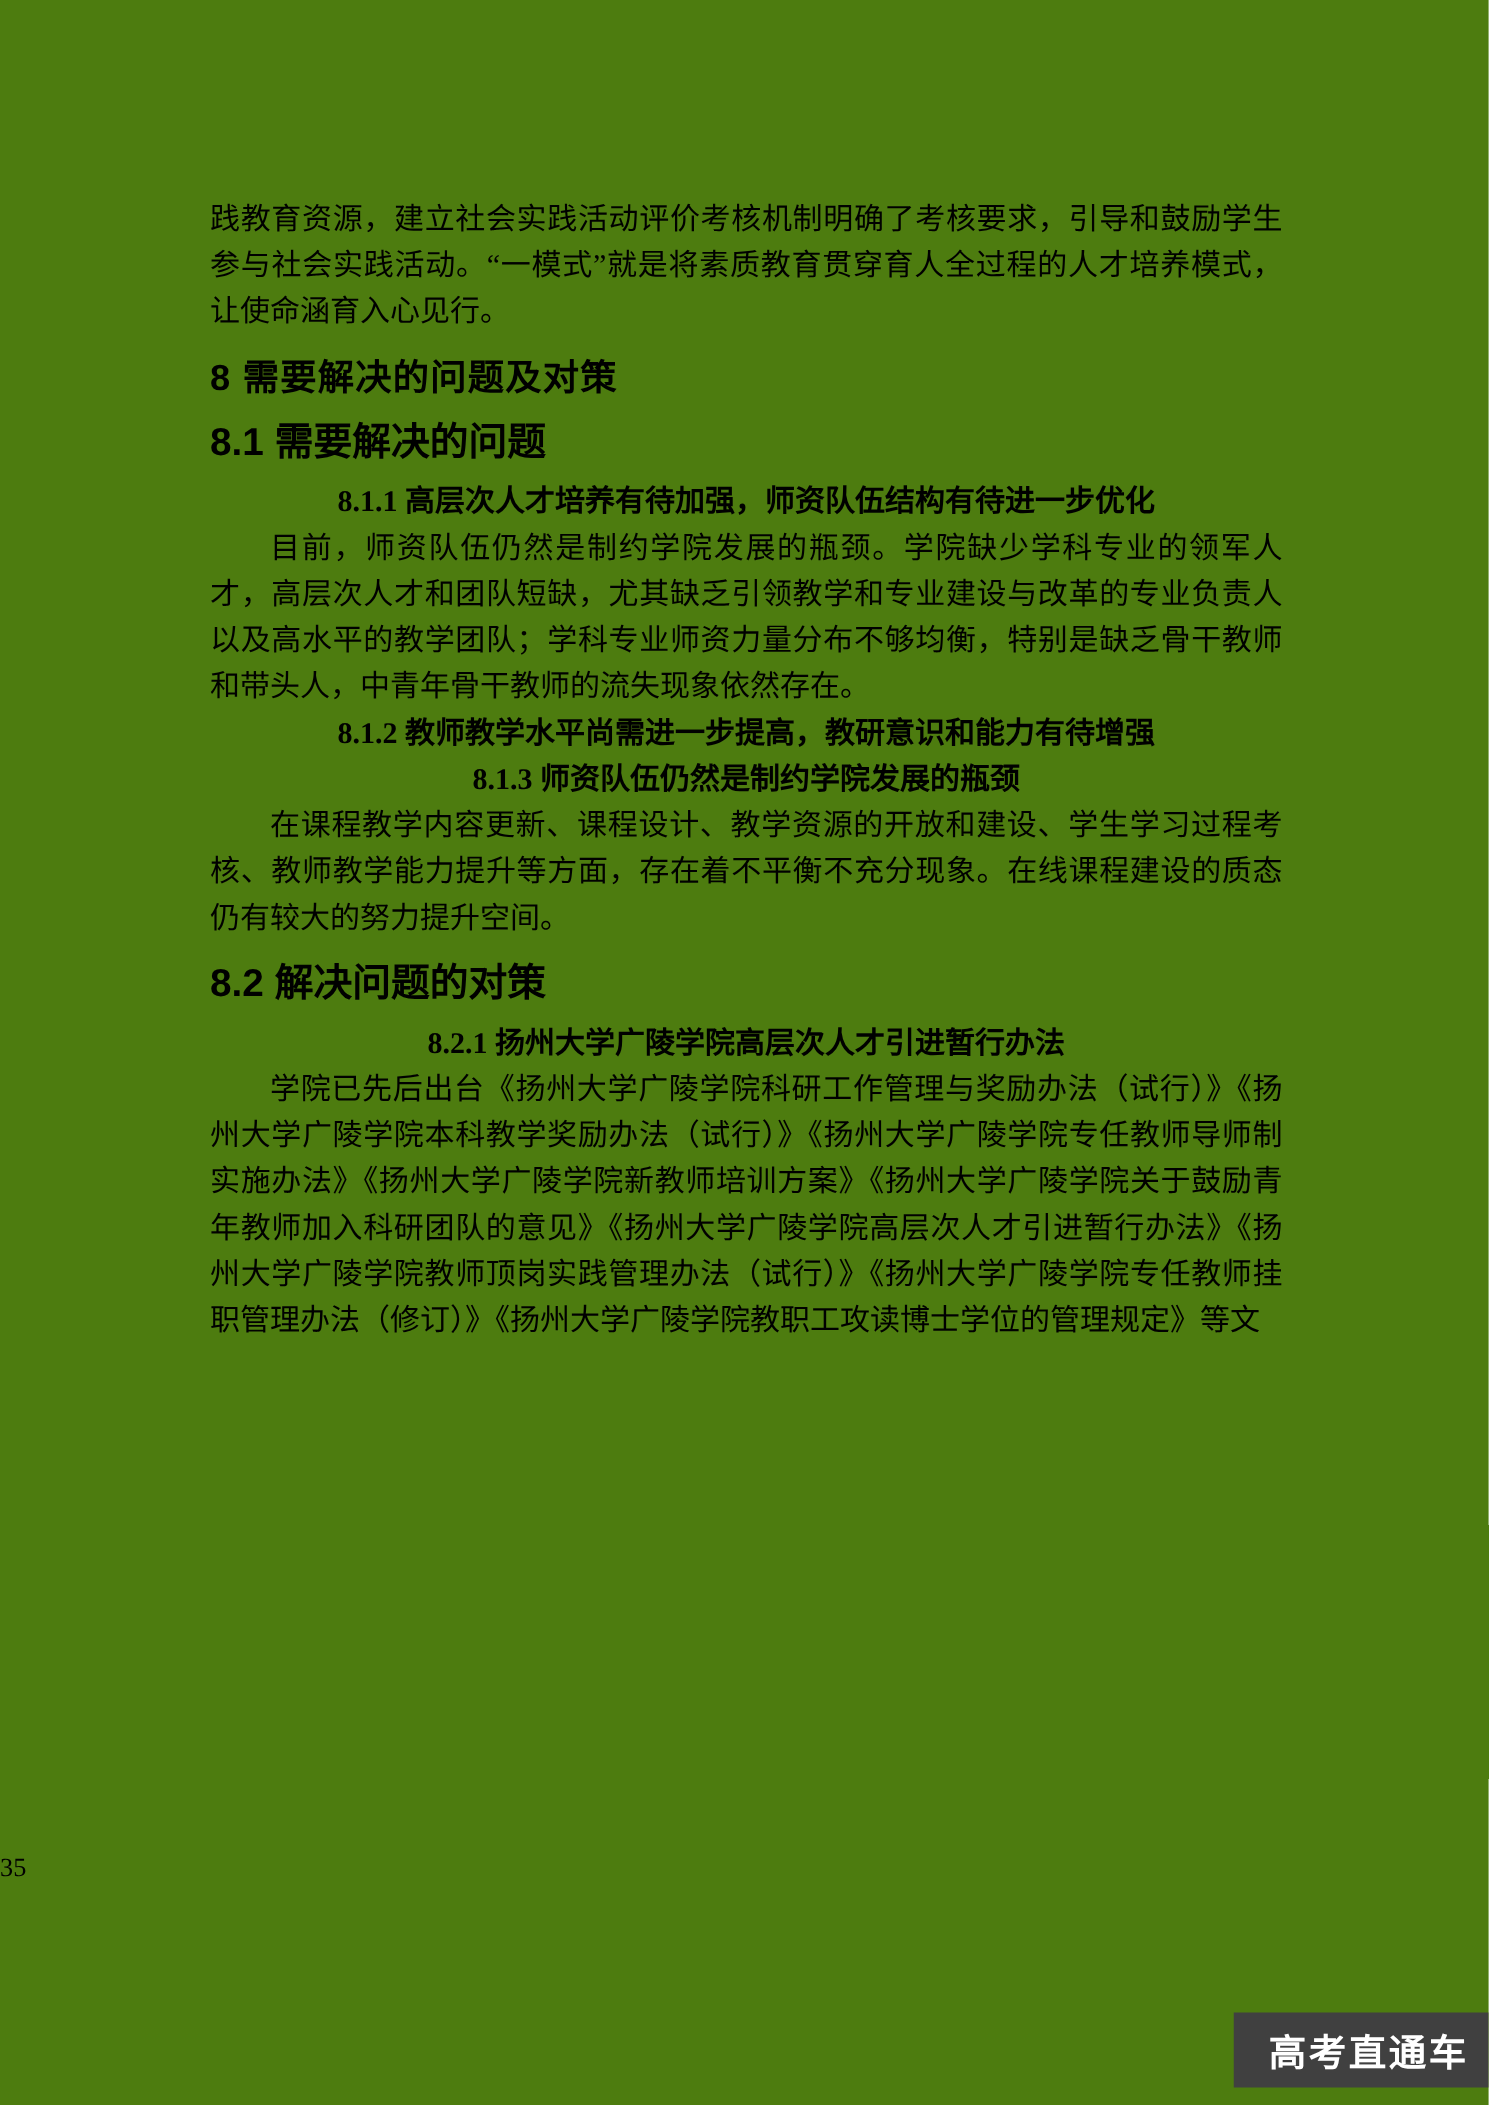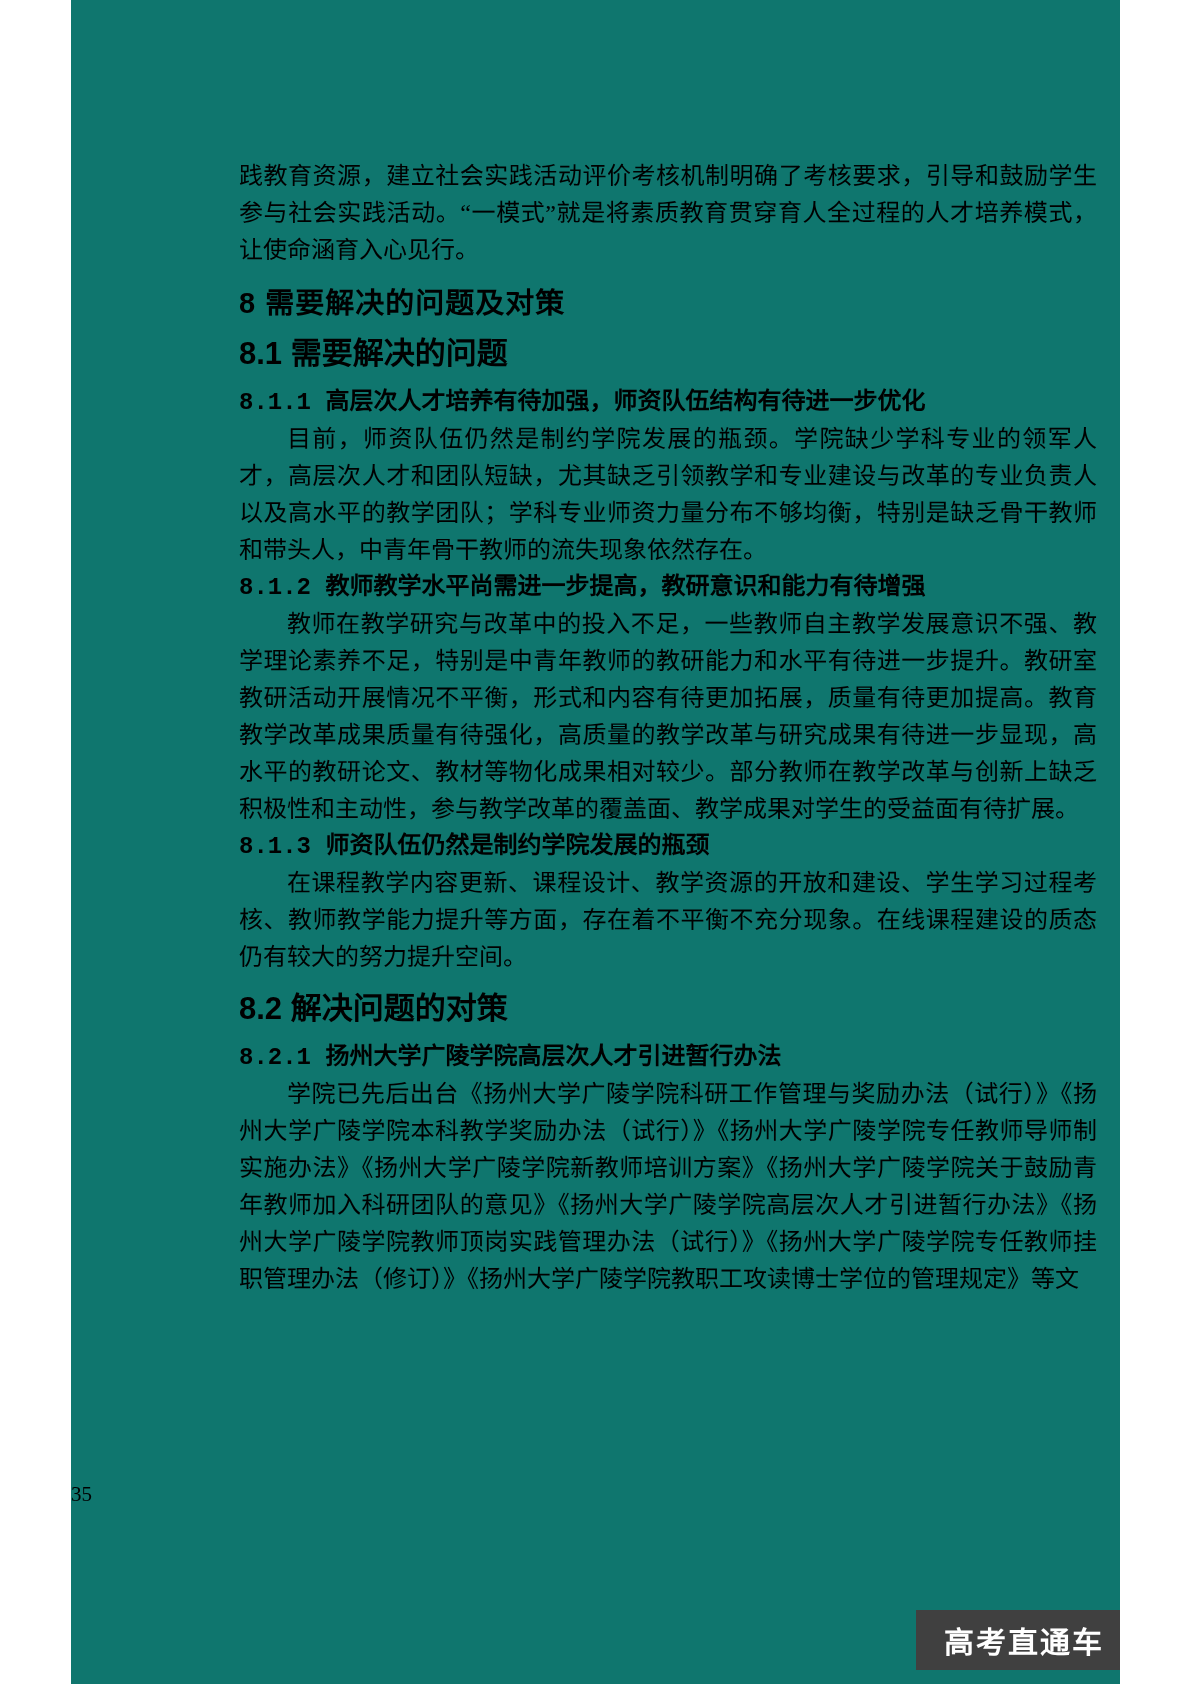--- a/index.html
+++ b/index.html
@@ -1,24 +1,24 @@
 <!DOCTYPE html>
 <html lang="zh-CN"><head>
 <meta charset="utf-8">
 <style>
   * { margin: 0; padding: 0; box-sizing: border-box; }
 
   html, body { background: #ffffff; }
 
   .page {
     position: relative;
-    width: 1049px;
+    width: 1191px;
     height: 1684px;
     margin: 0 auto;
-    background: #0f766e;
+    background: #4d7c0f;
     color: #000000;
     font-family: "Liberation Serif", "DejaVu Serif", serif;
     overflow: hidden;
   }
 
   .content {
     position: absolute;
     left: 168px;
     top: 158px;
     width: 858px;
@@ -48,21 +48,22 @@
     font-weight: bold;
     margin: 14px 0 10px 0;
     font-family: "Liberation Sans", "DejaVu Sans", sans-serif;
   }
 
   h3.h-sub2 {
     font-size: 24px;
     line-height: 37px;
     font-weight: bold;
     margin: 0;
-    font-family: Liberation Mono, monospace;
+    font-family: Liberation Serif, serif;
+    text-align: center;
   }
 
   .page-number {
     position: absolute;
     top: 1482px;
     left: 0;
     width: 100%;
     text-align: left;
     font-size: 21px;
     font-family: "Liberation Serif", "DejaVu Serif", serif;
@@ -94,21 +95,20 @@
     <h1 class="h-main">8 需要解决的问题及对策</h1>
 
     <h2 class="h-sub">8.1 需要解决的问题</h2>
 
     <h3 class="h-sub2">8.1.1 高层次人才培养有待加强，师资队伍结构有待进一步优化</h3>
 
     <p class="body">目前，师资队伍仍然是制约学院发展的瓶颈。学院缺少学科专业的领军人才，高层次人才和团队短缺，尤其缺乏引领教学和专业建设与改革的专业负责人以及高水平的教学团队；学科专业师资力量分布不够均衡，特别是缺乏骨干教师和带头人，中青年骨干教师的流失现象依然存在。</p>
 
     <h3 class="h-sub2">8.1.2 教师教学水平尚需进一步提高，教研意识和能力有待增强</h3>
 
-    <p class="body">教师在教学研究与改革中的投入不足，一些教师自主教学发展意识不强、教学理论素养不足，特别是中青年教师的教研能力和水平有待进一步提升。教研室教研活动开展情况不平衡，形式和内容有待更加拓展，质量有待更加提高。教育教学改革成果质量有待强化，高质量的教学改革与研究成果有待进一步显现，高水平的教研论文、教材等物化成果相对较少。部分教师在教学改革与创新上缺乏积极性和主动性，参与教学改革的覆盖面、教学成果对学生的受益面有待扩展。</p>
 
     <h3 class="h-sub2">8.1.3 师资队伍仍然是制约学院发展的瓶颈</h3>
 
     <p class="body">在课程教学内容更新、课程设计、教学资源的开放和建设、学生学习过程考核、教师教学能力提升等方面，存在着不平衡不充分现象。在线课程建设的质态仍有较大的努力提升空间。</p>
 
 
 
     <h2 class="h-sub">8.2 解决问题的对策</h2>
 
     <h3 class="h-sub2">8.2.1 扬州大学广陵学院高层次人才引进暂行办法</h3>

